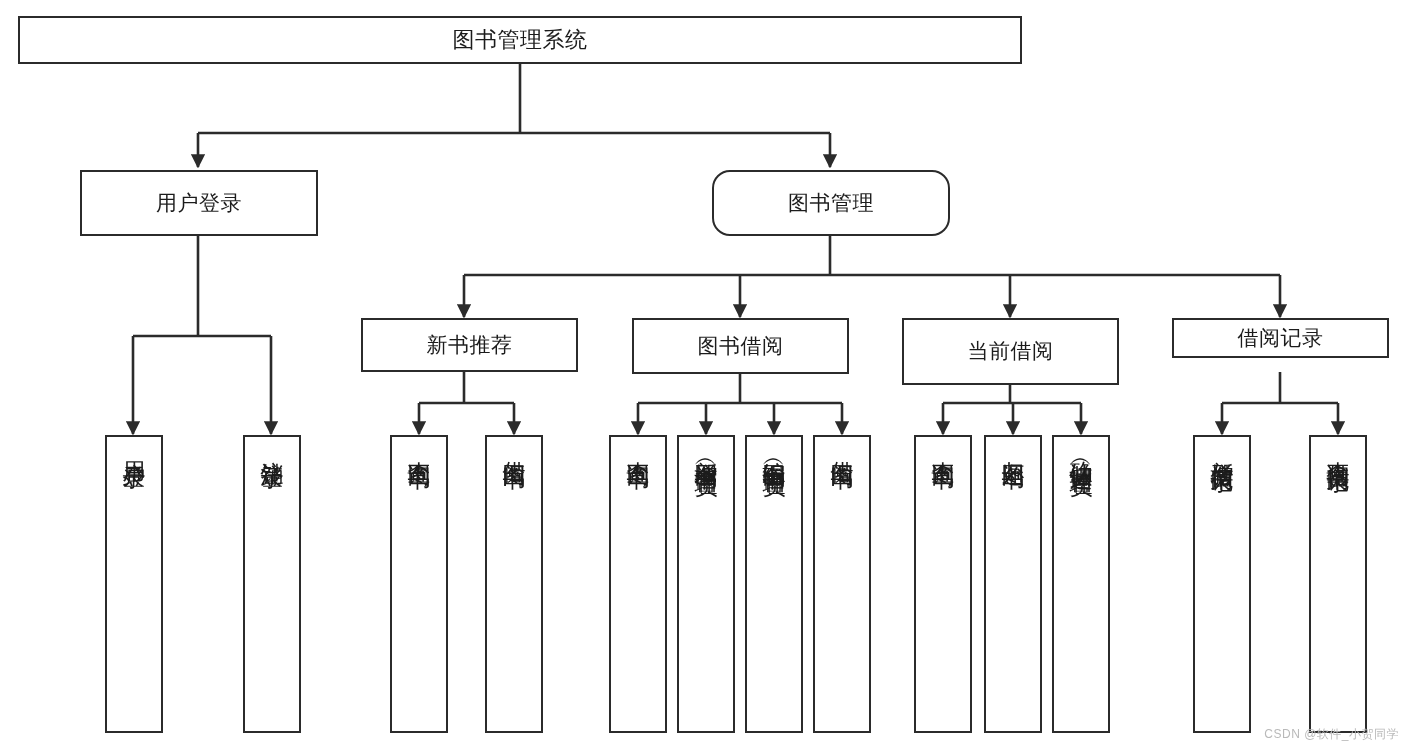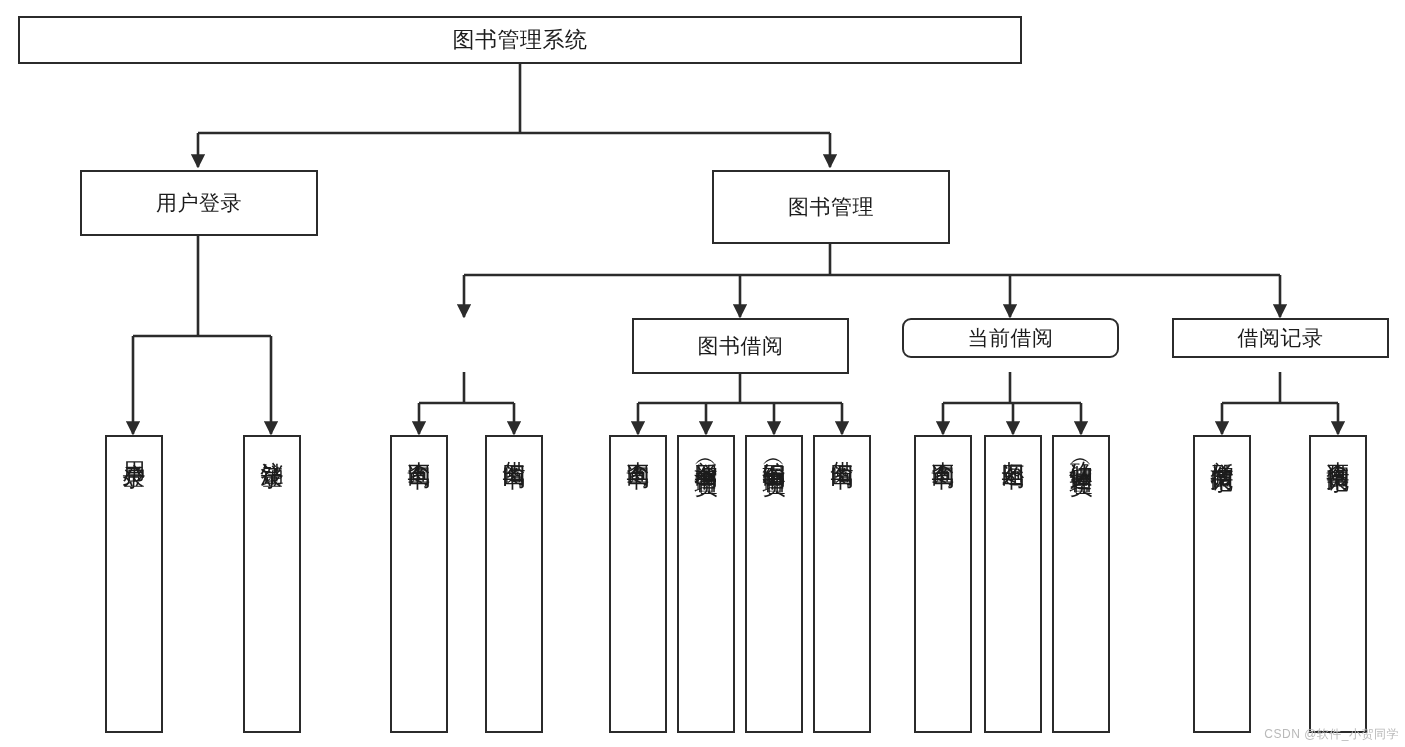--- a/index.html
+++ b/index.html
@@ -130,28 +130,31 @@
     </g>
   </svg>
 
   <div class="node horiz root" style="left:18px; top:16px; width:1004px; height:48px;">
     <span class="lbl">图书管理系统</span>
   </div>
 
   <div class="node horiz" style="left:80px; top:170px; width:238px; height:66px;">
     <span class="lbl">用户登录</span>
   </div>
-  <div class="node horiz" style="left:712px; top:170px; width:238px; height:74px;">
+  <div class="node horiz" style="left:712px; top:170px; width:238px; height:66px;border-radius:18px;">
     <span class="lbl">图书管理</span>
   </div>
 
+  <div class="node horiz" style="left:361px; top:318px; width:217px; height:54px;">
+    <span class="lbl">新书推荐</span>
+  </div>
   <div class="node horiz" style="left:632px; top:318px; width:217px; height:56px;">
     <span class="lbl">图书借阅</span>
   </div>
-  <div class="node horiz" style="left:902px; top:318px; width:217px; height:40px;border-radius:9px;">
+  <div class="node horiz" style="left:902px; top:318px; width:217px; height:67px;">
     <span class="lbl">当前借阅</span>
   </div>
   <div class="node horiz" style="left:1172px; top:318px; width:217px; height:40px;">
     <span class="lbl">借阅记录</span>
   </div>
 
   <div class="node vert" style="left:105px; top:435px; width:58px; height:298px;">
     <span class="lbl">用户登录</span>
   </div>
   <div class="node vert" style="left:243px; top:435px; width:58px; height:298px;">

